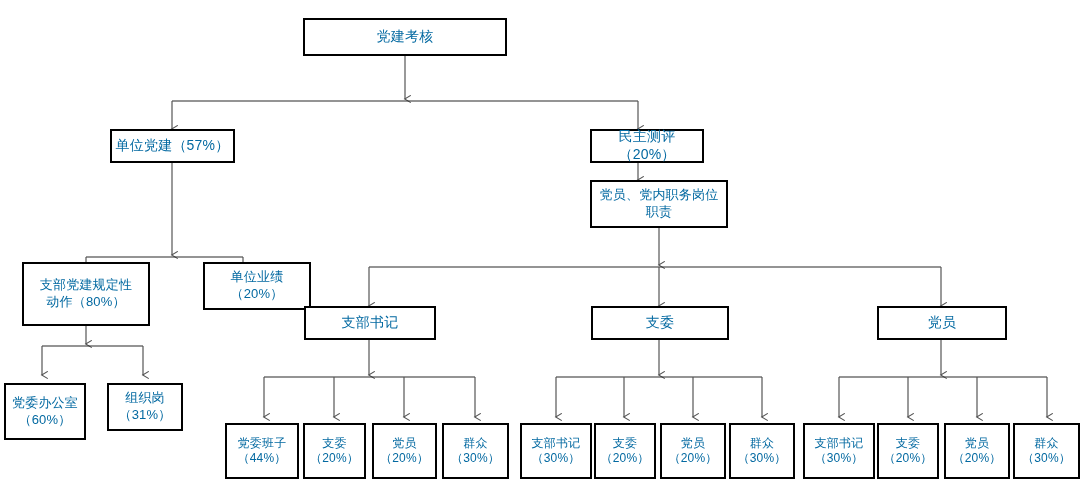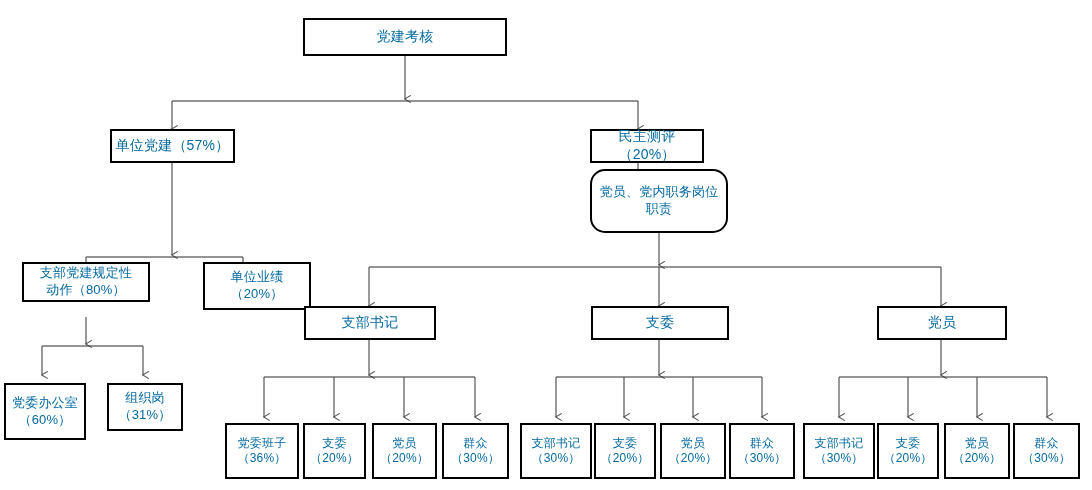--- a/index.html
+++ b/index.html
@@ -108,43 +108,43 @@
       <path d="M1047,377 L1047,417" marker-end="url(#arw)"></path>
     </g>
   </svg>
 
   <div class="node s-root" style="left:303px; top:18px; width:204px; height:38px;">党建考核</div>
 
   <div class="node s-l2" style="left:110px; top:129px; width:125px; height:34px;">单位党建（57%）</div>
 
   <div class="node s-l2" style="left:590px; top:129px; width:114px; height:34px;">民主测评（20%）</div>
 
-  <div class="node s-l3" style="left:590px; top:169px; width:138px; height:64px;border-radius:15px;">党员、党内职务岗位
+  <div class="node s-l3" style="left:590px; top:180px; width:138px; height:48px;">党员、党内职务岗位
 职责</div>
 
-  <div class="node s-l3" style="left:22px; top:262px; width:128px; height:40px;">支部党建规定性
+  <div class="node s-l3" style="left:22px; top:262px; width:128px; height:64px;">支部党建规定性
 动作（80%）</div>
 
   <div class="node s-l3" style="left:203px; top:262px; width:108px; height:48px;">单位业绩
 （20%）</div>
 
   <div class="node s-leaf" style="left:4px; top:383px; width:82px; height:57px;">党委办公室
 （60%）</div>
 
   <div class="node s-leaf" style="left:107px; top:383px; width:76px; height:48px;">组织岗
 （31%）</div>
 
   <div class="node s-mid" style="left:304px; top:306px; width:132px; height:34px;">支部书记</div>
 
   <div class="node s-mid" style="left:591px; top:306px; width:138px; height:34px;">支委</div>
 
   <div class="node s-mid" style="left:877px; top:306px; width:130px; height:34px;">党员</div>
 
   <div class="node s-leafsm" style="left:225px; top:423px; width:74px; height:56px;">党委班子
-（36%）</div>
+（44%）</div>
   <div class="node s-leafsm" style="left:303px; top:423px; width:63px; height:56px;">支委
 （20%）</div>
   <div class="node s-leafsm" style="left:372px; top:423px; width:65px; height:56px;">党员
 （20%）</div>
   <div class="node s-leafsm" style="left:442px; top:423px; width:67px; height:56px;">群众
 （30%）</div>
 
   <div class="node s-leafsm" style="left:520px; top:423px; width:72px; height:56px;">支部书记
 （30%）</div>
   <div class="node s-leafsm" style="left:594px; top:423px; width:62px; height:56px;">支委

